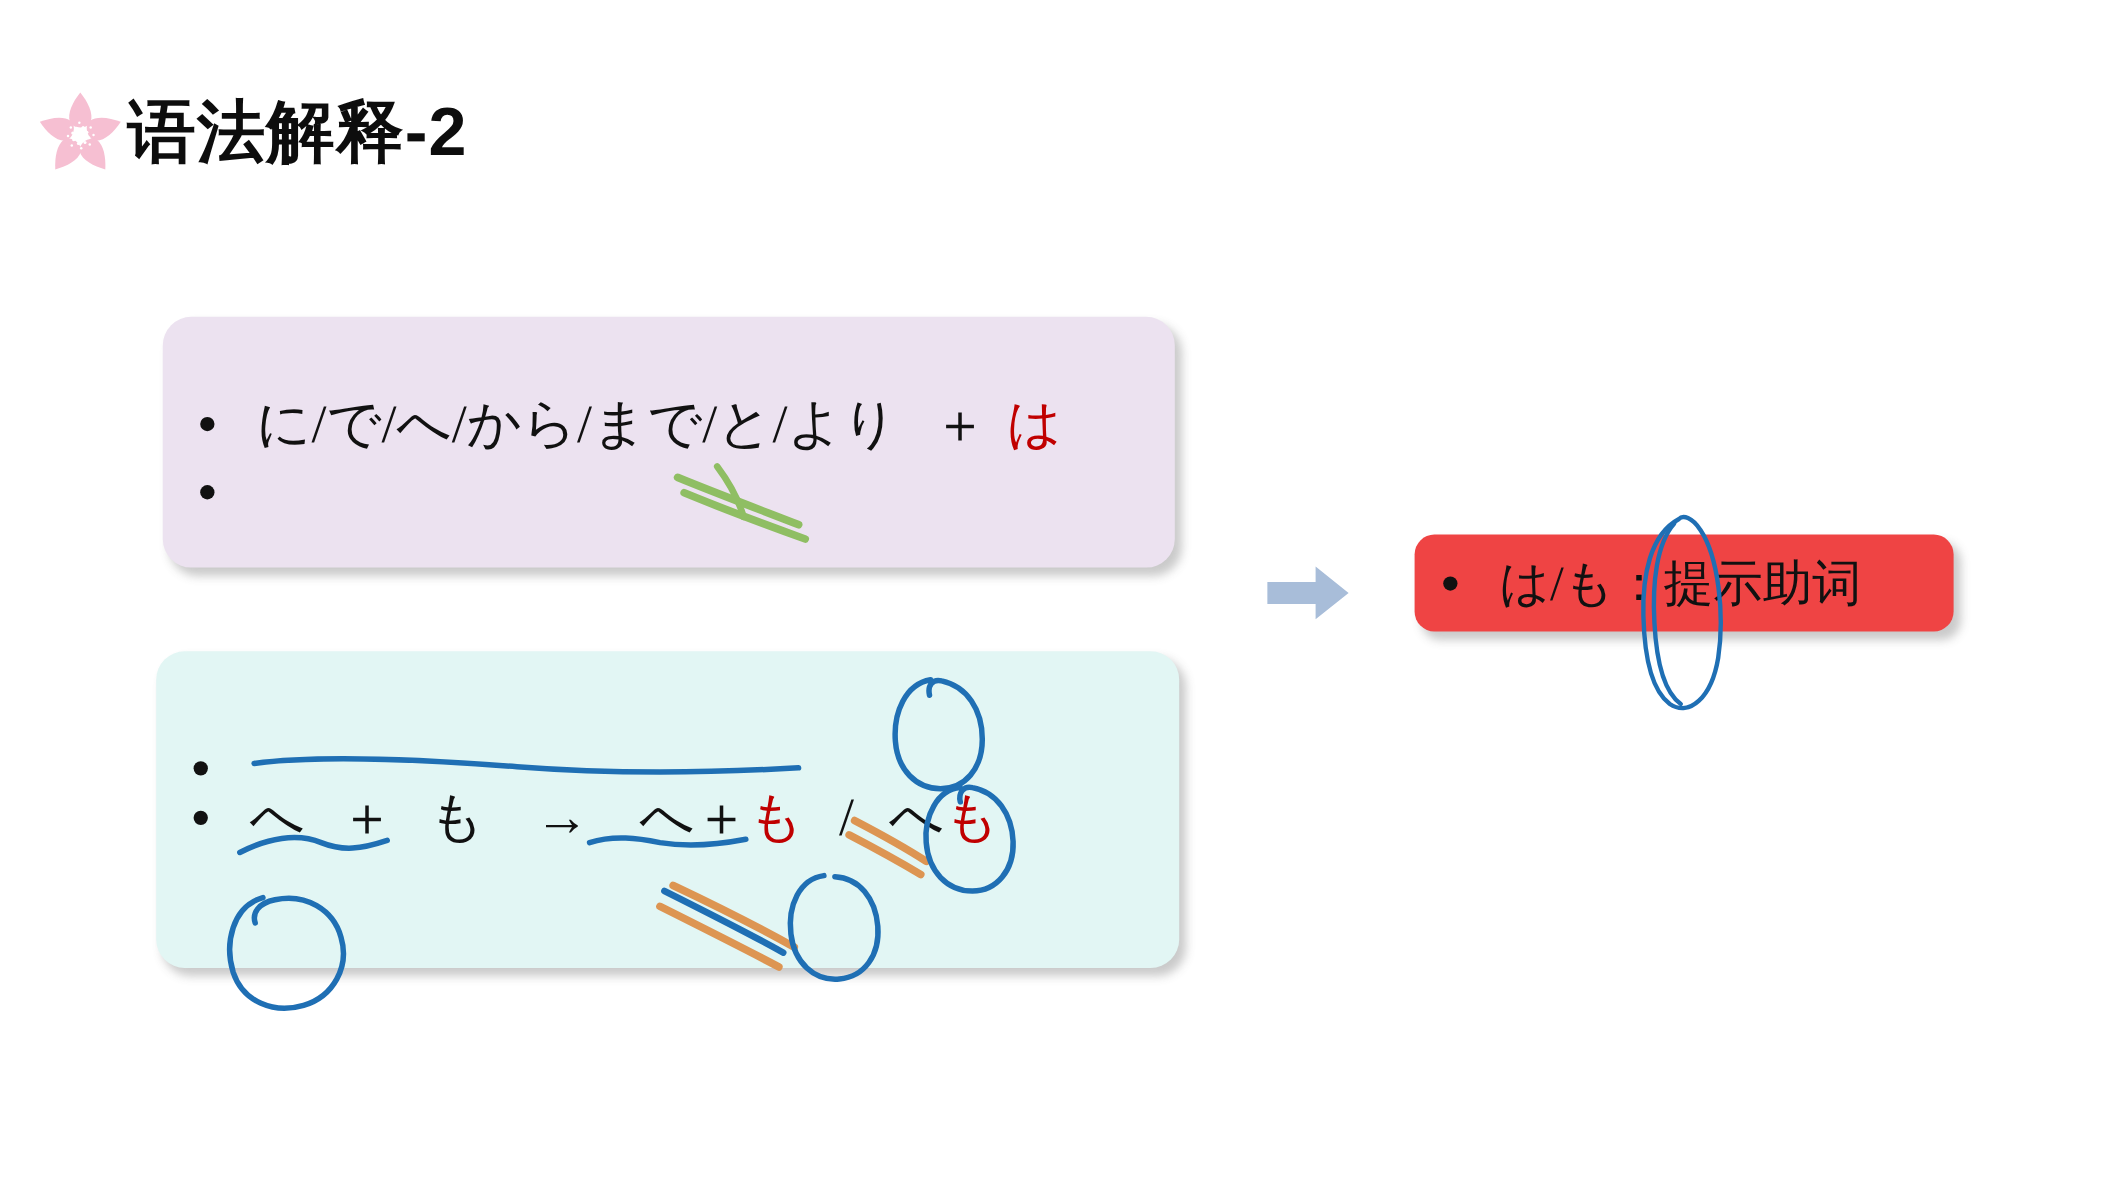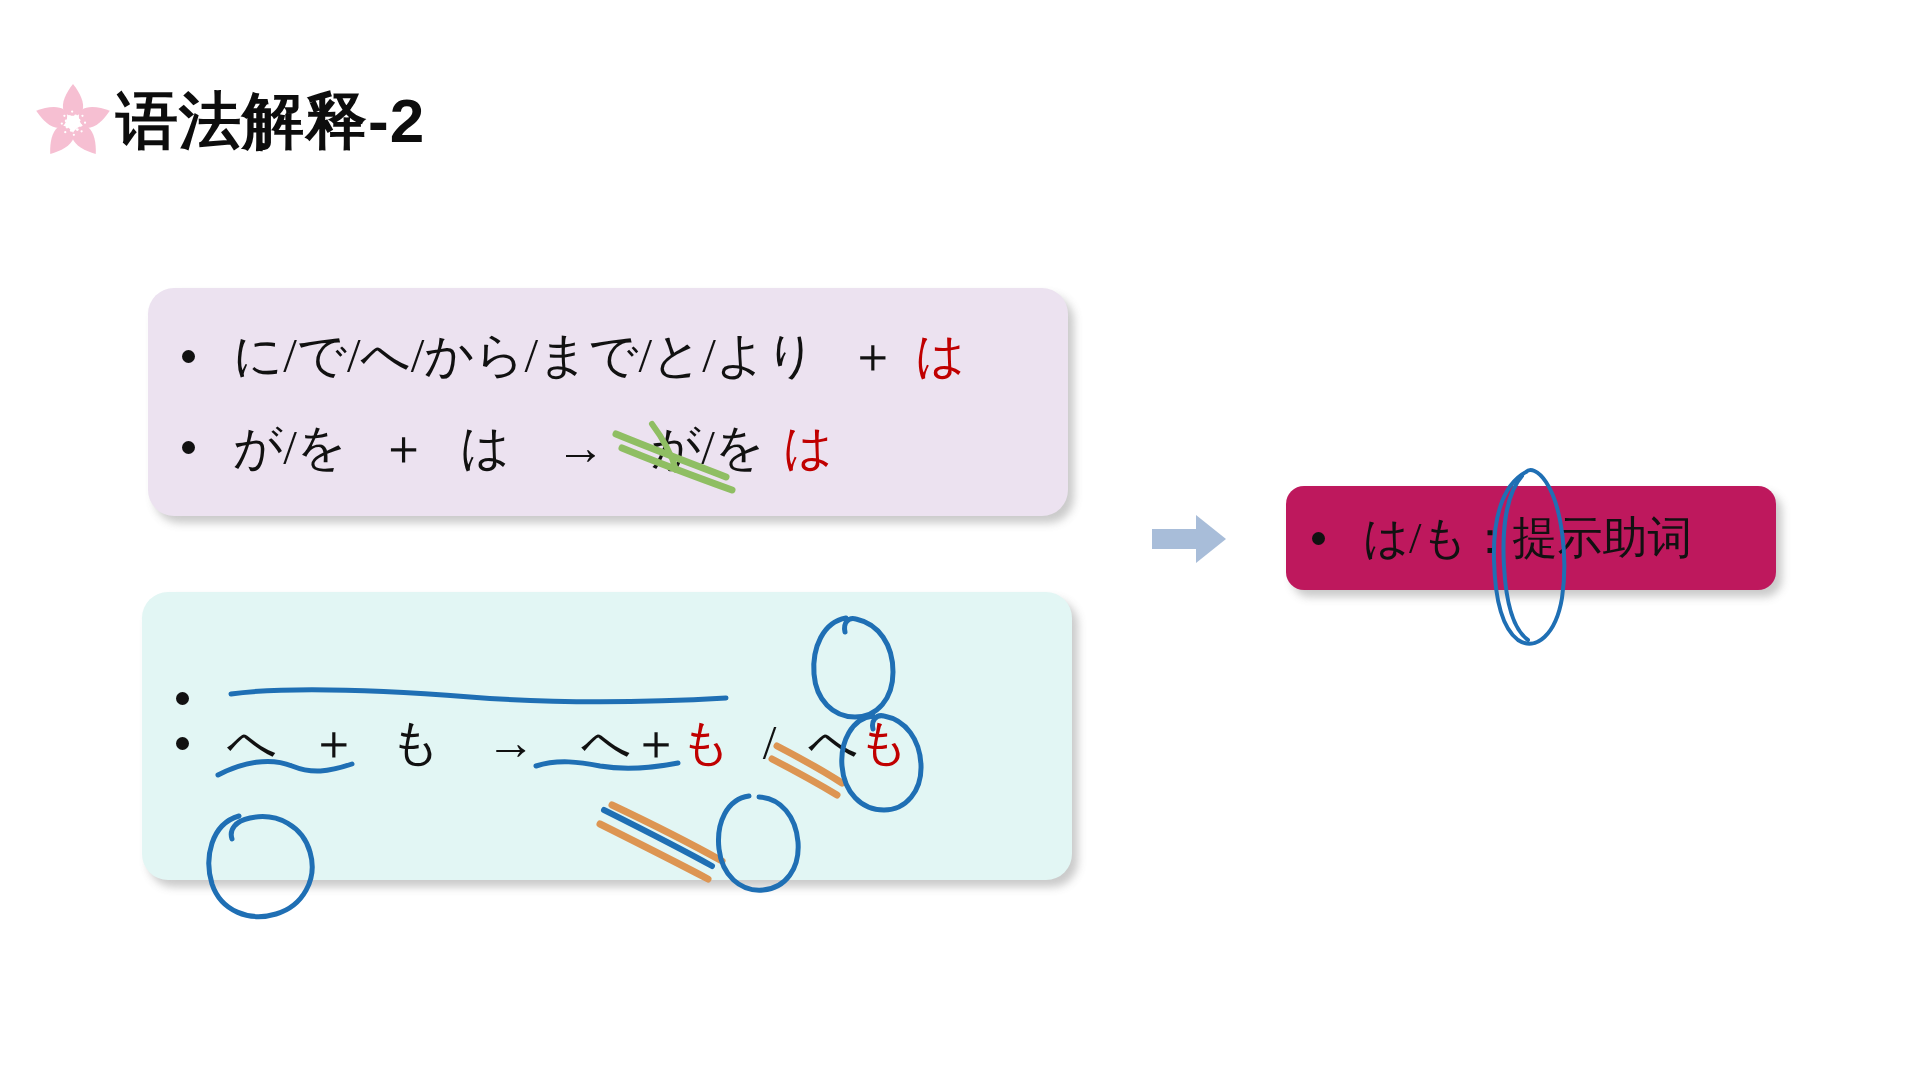--- a/index.html
+++ b/index.html
@@ -50,22 +50,22 @@
   }
   #card-mo {
     left: 142px; top: 592px;
     width: 930px; height: 288px;
     background: #e2f6f4;
     padding: 0 0 0 34px;
     gap: 2px;
   }
   #card-conclusion {
     left: 1286px; top: 486px;
-    width: 490px; height: 104px;
-    background: #be185d;
+    width: 490px; height: 88px;
+    background: #ef4444;
     padding: 0 0 0 26px;
     border-radius: 18px;
   }
 
   
   .line {
     display: flex; align-items: center;
     white-space: nowrap;
     position: relative;
   }
@@ -151,21 +151,20 @@
 
   <div class="card" id="card-ha">
 
     <div class="line">
       <span class="bullet"></span>
       <span class="txt"><span>に/で/へ/から/まで/と/より</span><span class="gap-md"></span><span>＋</span><span class="gap-sm"></span><span class="red">は</span></span>
     </div>
 
     <div class="line">
       <span class="bullet"></span>
-      <span class="txt"><span>が/を</span><span class="gap-md"></span><span>＋</span><span class="gap-md"></span><span>は</span><span class="gap-lg"></span><span>→</span><span class="gap-lg"></span><span class="run">が/を</span><span class="gap-sm"></span><span class="red">は</span></span>
     </div>
   </div>
 
   <div class="card" id="card-mo">
 
     <div class="line">
       <span class="bullet"></span>
     </div>
 
     <div class="line">

